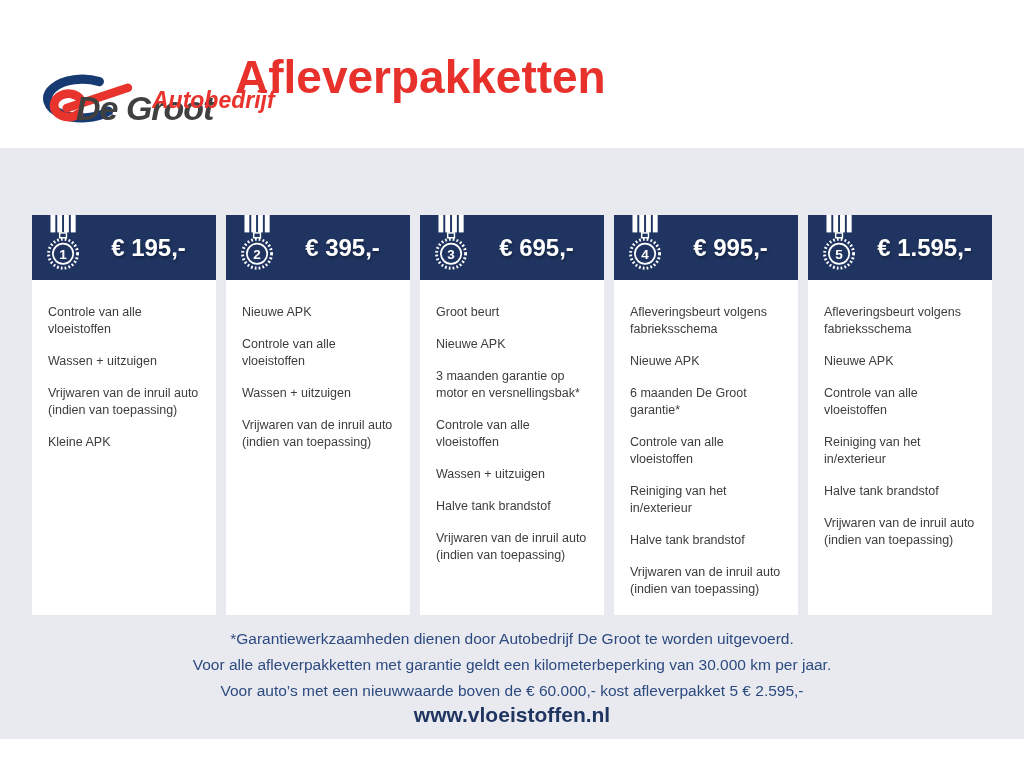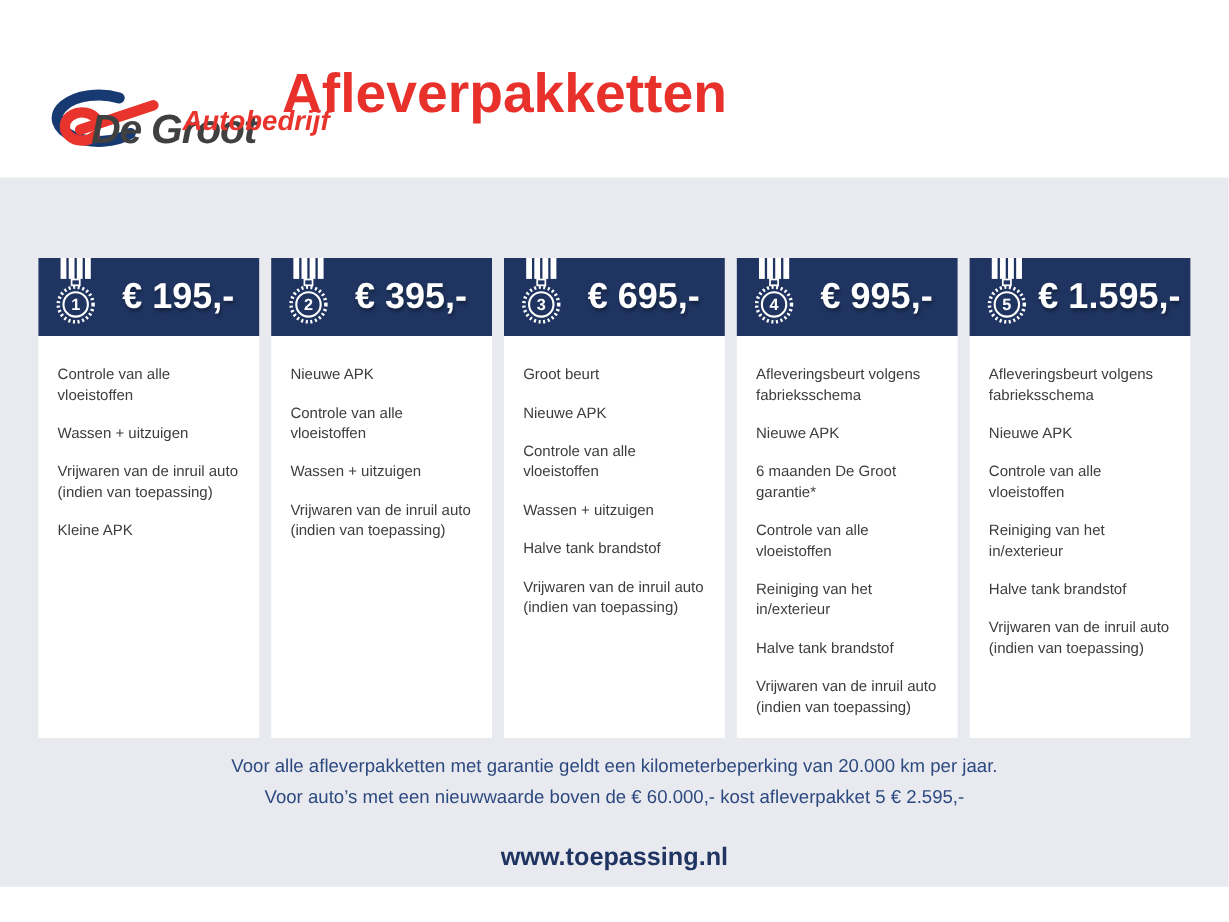--- a/index.html
+++ b/index.html
@@ -30,21 +30,21 @@
   .cards{
     position:absolute;left:32px;top:215px;width:960px;height:400px;
     display:flex;gap:10px;
   }
   .card{flex:1;background:#ffffff;display:flex;flex-direction:column;}
   .card-header{
     background:#1f3460;height:65px;flex:0 0 65px;display:flex;align-items:flex-start;
   }
   .medal{width:44px;height:60px;margin-left:11px;flex:0 0 auto;}
   .price{
-    flex:1;text-align:center;color:#ffffff;font-weight:bold;font-size:30px;
+    flex:1;text-align:center;color:#ffffff;font-weight:bold;font-size:24px;
     line-height:65px;padding-right:6px;
     text-shadow:1px 2px 3px rgba(0,0,0,0.35);
     white-space:nowrap;
   }
   .card-body{padding:24px 12px 0 16px;}
   .item{
     font-size:12.5px;line-height:17px;color:#3d3d3d;margin-bottom:15px;
   }
 
   
@@ -128,20 +128,21 @@
           <rect x="16.5" y="18.5" width="7" height="5" fill="none" stroke="#ffffff" stroke-width="1.5"></rect>
           <circle cx="20" cy="40" r="15" fill="none" stroke="#ffffff" stroke-width="3" stroke-dasharray="1.8 2.2"></circle>
           <circle cx="20" cy="40" r="10.5" fill="none" stroke="#ffffff" stroke-width="1.8"></circle>
           <text x="20" y="45" text-anchor="middle" font-size="14" font-weight="bold" fill="#ffffff" font-family="Liberation Sans, DejaVu Sans, sans-serif">3</text>
         </svg>
         <div class="price">€ 695,-</div>
       </div>
       <div class="card-body">
           <div class="item">Groot beurt</div>
           <div class="item">Nieuwe APK</div>
+          <div class="item">3 maanden garantie op motor en versnellingsbak*</div>
           <div class="item">Controle van alle vloeistoffen</div>
           <div class="item">Wassen + uitzuigen</div>
           <div class="item">Halve tank brandstof</div>
           <div class="item">Vrijwaren van de inruil auto (indien van toepassing)</div>
         </div>
     </div>
 
     <div class="card">
       <div class="card-header">
         <svg class="medal" viewBox="0 0 44 62" xmlns="http://www.w3.org/2000/svg">
@@ -186,17 +187,18 @@
           <div class="item">Nieuwe APK</div>
           <div class="item">Controle van alle vloeistoffen</div>
           <div class="item">Reiniging van het in/exterieur</div>
           <div class="item">Halve tank brandstof</div>
           <div class="item">Vrijwaren van de inruil auto (indien van toepassing)</div>
         </div>
     </div>
   </div>
 
   <div class="notes">
-    <div>Voor alle afleverpakketten met garantie geldt een kilometerbeperking van 20.000 km per jaar.</div>
+    <div>*Garantiewerkzaamheden dienen door Autobedrijf De Groot te worden uitgevoerd.</div>
+    <div>Voor alle afleverpakketten met garantie geldt een kilometerbeperking van 30.000 km per jaar.</div>
     <div>Voor auto’s met een nieuwwaarde boven de € 60.000,- kost afleverpakket 5 € 2.595,-</div>
   </div>
-  <div class="website">www.toepassing.nl</div>
+  <div class="website">www.vloeistoffen.nl</div>
 </div>
 
 </body></html>

